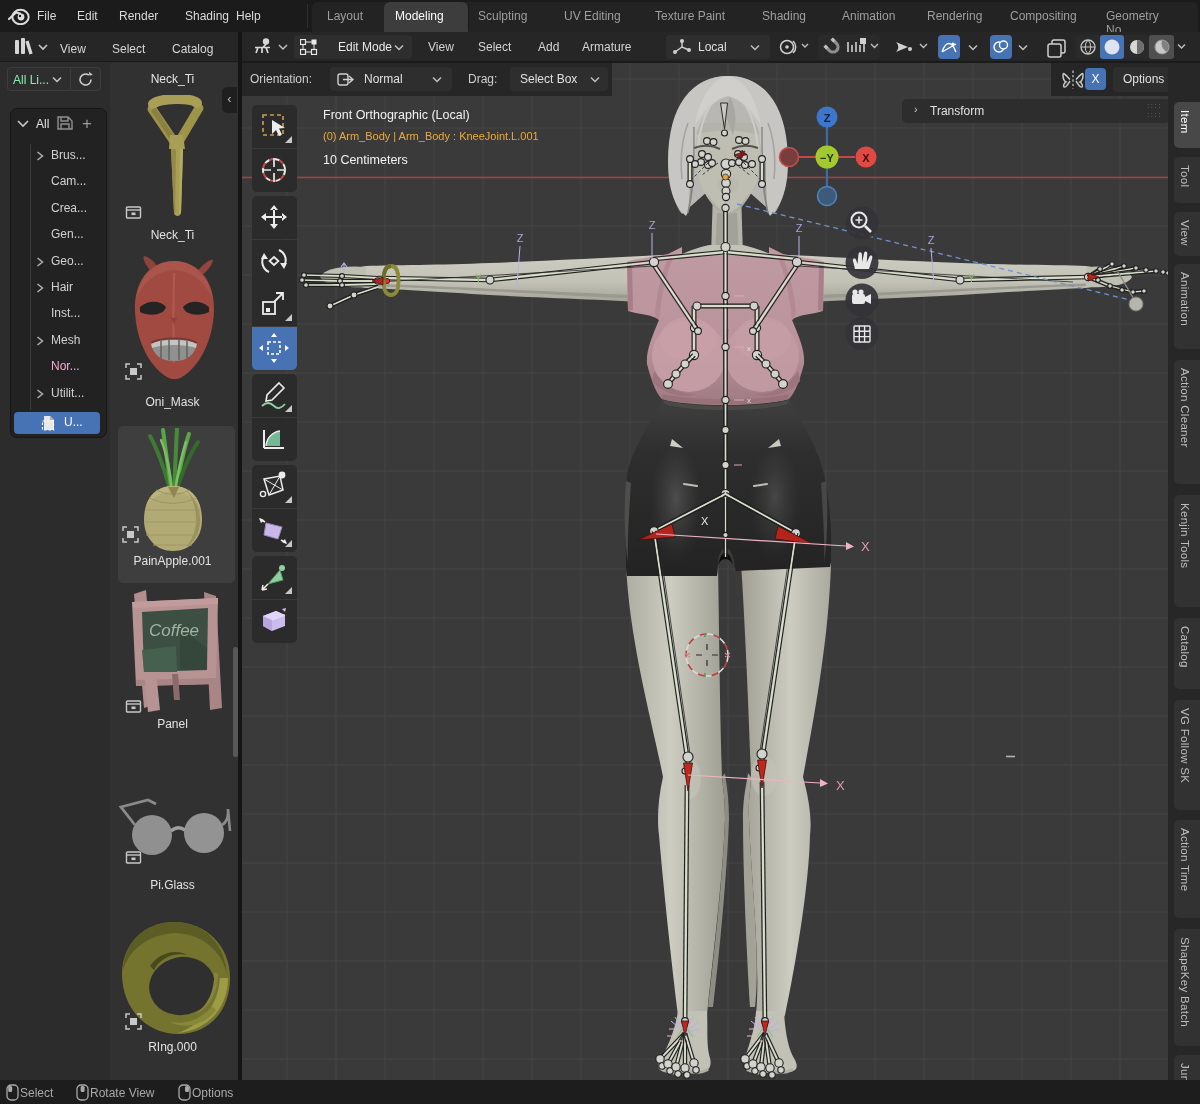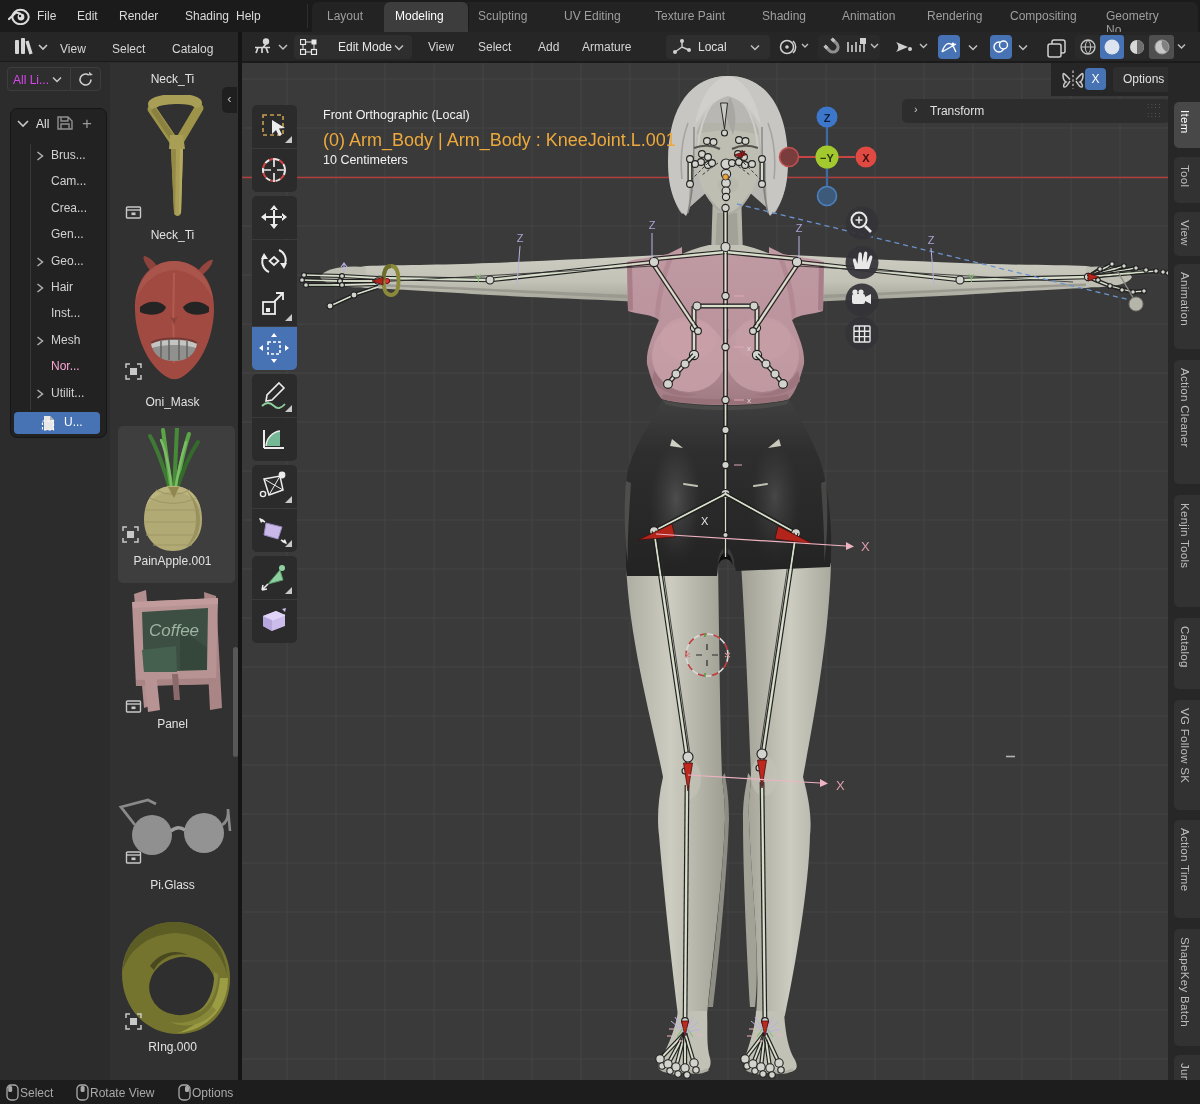--- a/index.html
+++ b/index.html
@@ -53,21 +53,21 @@
       <path d="M26,8 l4,4 l4,-4" fill="none" stroke="#c8c8c8" stroke-width="1.6"></path>
     </svg>
     <div class="abs" style="left:60px;top:10px;">View</div>
     <div class="abs" style="left:112px;top:10px;">Select</div>
     <div class="abs" style="left:172px;top:10px;">Catalog</div>
 
     <div class="abs" style="left:0;top:31px;width:110px;height:1017px;background:#2c2c2c;"></div>
 
     <div class="abs" style="left:7px;top:35px;width:63px;height:24px;background:#2e2e2e;border:1px solid #3d3d3d;border-right:none;border-radius:4px 0 0 4px;"></div>
     <div class="abs" style="left:70px;top:35px;width:31px;height:24px;background:#2e2e2e;border:1px solid #3d3d3d;border-radius:0 4px 4px 0;"></div>
-    <div class="abs" style="left:13px;top:41px;color:#d946ef;">All Li...</div>
+    <div class="abs" style="left:13px;top:41px;color:#86efac;">All Li...</div>
     <svg class="abs" style="left:52px;top:44px;" width="10" height="7" viewBox="0 0 10 7">
         <path d="M1,1.5 l4,4 l4,-4" fill="none" stroke="#c8c8c8" stroke-width="1.5"></path>
       </svg>
     <svg class="abs" style="left:77px;top:39px;" width="17" height="17" viewBox="0 0 17 17">
       <path d="M14,8.5 a5.5,5.5 0 1 1 -2.2,-4.4" fill="none" stroke="#cfcfcf" stroke-width="1.6"></path>
       <path d="M12,0.8 l0.3,3.8 l3.6,-0.6 z" fill="#cfcfcf"></path>
     </svg>
 
     <div class="abs" style="left:10px;top:76px;width:97px;height:330px;background:#222222;border:1px solid #161616;border-radius:7px;"></div>
     <svg class="abs" style="left:16px;top:86px;" width="14" height="12" viewBox="0 0 14 12">
@@ -824,36 +824,54 @@
         <path d="M 623,234 l 6,-3 v 10 l -6,-3 z" fill="#e8e8e8"></path>
         <circle cx="613" cy="229" r="2.6" fill="#e8e8e8"></circle>
         <circle cx="619" cy="229" r="2.6" fill="#e8e8e8"></circle>
         <g stroke="#e8e8e8" stroke-width="1.4" fill="none">
           <rect x="612" y="263" width="16" height="16" rx="1"></rect>
           <path d="M 617.3,263 v 16 M 622.6,263 v 16 M 612,268.3 h 16 M 612,273.6 h 16"></path>
         </g>
       </svg>
   </div>
 
+  <div class="abs" style="left:242px;top:63px;width:370px;height:33px;background:#262626;" id="tsleft">
+      <div class="abs" style="left:8px;top:9px;color:#cfcfcf;">Orientation:</div>
+      <div class="abs" style="left:88px;top:4px;width:122px;height:24px;background:#2e2e2e;border-radius:4px;"></div>
+      <svg class="abs" style="left:95px;top:9px;" width="20" height="15" viewBox="0 0 20 15">
+        <rect x="1" y="2" width="10" height="11" rx="2" fill="none" stroke="#d0d0d0" stroke-width="1.4"></rect>
+        <path d="M 6,7.5 h 10 M 12,4 l 4,3.5 l -4,3.5" fill="none" stroke="#d0d0d0" stroke-width="1.4"></path>
+      </svg>
+      <div class="abs" style="left:122px;top:9px;color:#e0e0e0;">Normal</div>
+      <svg class="abs" style="left:190px;top:13px;" width="10" height="7" viewBox="0 0 10 7">
+        <path d="M1,1.5 l4,4 l4,-4" fill="none" stroke="#c0c0c0" stroke-width="1.5"></path>
+      </svg>
+      <div class="abs" style="left:226px;top:9px;color:#cfcfcf;">Drag:</div>
+      <div class="abs" style="left:268px;top:4px;width:98px;height:24px;background:#2e2e2e;border-radius:4px;"></div>
+      <div class="abs" style="left:278px;top:9px;color:#e0e0e0;">Select Box</div>
+      <svg class="abs" style="left:348px;top:13px;" width="10" height="7" viewBox="0 0 10 7">
+        <path d="M1,1.5 l4,4 l4,-4" fill="none" stroke="#c0c0c0" stroke-width="1.5"></path>
+      </svg>
+    </div>
   <div class="abs" style="left:1051px;top:63px;width:149px;height:33px;background:#262626;" id="tsright">
       <svg class="abs" style="left:11px;top:6px;" width="22" height="21" viewBox="0 0 22 21">
         <path d="M 8,10.5 C 3,5 1,3 1,6 C 1,9 2,12 4,13 C 2,14 1,17 2,18 C 4,19 6,15 8,12" fill="none" stroke="#c8c8c8" stroke-width="1.5"></path>
         <path d="M 14,10.5 C 19,5 21,3 21,6 C 21,9 20,12 18,13 C 20,14 21,17 20,18 C 18,19 16,15 14,12" fill="none" stroke="#c8c8c8" stroke-width="1.5"></path>
         <path d="M 11,1.5 v 18" stroke="#c8c8c8" stroke-width="1.2" stroke-dasharray="2.4 2"></path>
       </svg>
       <div class="abs" style="left:34px;top:5px;width:21px;height:22px;background:#4772b3;border-radius:4px;color:#fff;text-align:center;line-height:22px;">X</div>
       <div class="abs" style="left:62px;top:4px;width:84px;height:25px;background:#2e2e2e;border-radius:4px;"></div>
       <div class="abs" style="left:72px;top:9px;color:#e0e0e0;">Options</div>
       <svg class="abs" style="left:128px;top:13px;" width="10" height="7" viewBox="0 0 10 7">
         <path d="M1,1.5 l4,4 l4,-4" fill="none" stroke="#c0c0c0" stroke-width="1.5"></path>
       </svg>
     </div>
 
   <div class="abs" style="left:323px;top:108px;color:#f2f2f2;font-size:12.5px;">Front Orthographic (Local)</div>
-  <div class="abs" style="left:323px;top:130px;color:#eda93c;font-size:18px;">(0) Arm_Body | Arm_Body : KneeJoint.L.001</div>
+  <div class="abs" style="left:323px;top:130px;color:#eda93c;font-size:11px;">(0) Arm_Body | Arm_Body : KneeJoint.L.001</div>
   <div class="abs" style="left:323px;top:153px;color:#f2f2f2;font-size:12.5px;">10 Centimeters</div>
 
   <div id="toolbar"></div>
 
   <div class="abs" style="left:902px;top:99px;width:268px;height:24px;background:#2d2d2d;border-radius:5px;">
     <span style="position:absolute;left:12px;top:4px;color:#cccccc;font-size:11px;">›</span>
     <span style="position:absolute;left:28px;top:5px;color:#e0e0e0;">Transform</span>
     <span style="position:absolute;right:8px;top:2px;color:#6e6e6e;letter-spacing:1.5px;font-size:8px;">::::<br>::::</span>
   </div>
 

